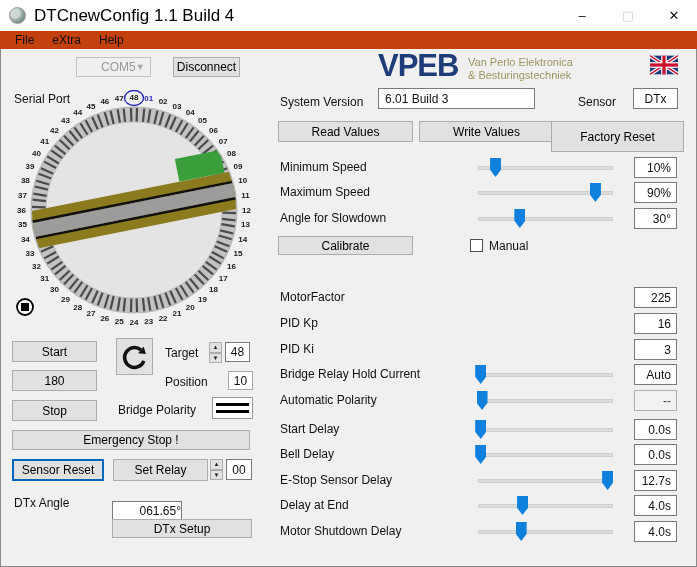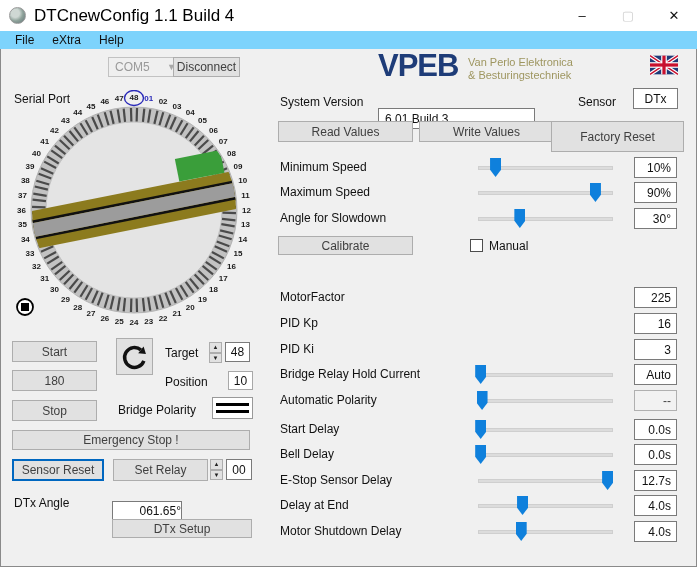--- a/index.html
+++ b/index.html
@@ -2,25 +2,25 @@
 <html><head>
 <meta charset="utf-8">
 <style>
   html,body{margin:0;padding:0;background:#d8d8d8;font-family:"Liberation Sans",sans-serif;}
   .window{position:relative;width:697px;height:567px;background:#f0f0f0;box-shadow:0 0 0 1px #8a8a8a inset;overflow:hidden;font-size:12px;color:#111;}
   .titlebar{position:absolute;left:0;top:0;width:100%;height:31px;background:#ffffff;display:flex;align-items:center;}
   .appicon{width:17px;height:17px;border-radius:50%;margin-left:9px;background:radial-gradient(circle at 35% 35%,#cfd8d4 0 30%,#8fa39b 55%,#5d6f74 100%);border:1px solid #9a9a9a;box-sizing:border-box;}
   .apptitle{margin-left:8px;font-size:17px;color:#000;}
   .winbtns{margin-left:auto;display:flex;height:31px;}
   .winbtn{width:46px;height:31px;display:flex;align-items:center;justify-content:center;font-size:13px;}
-  .menubar{position:absolute;left:0;top:31px;width:100%;height:18px;background:#7dd3fc;display:flex;align-items:center;padding-left:6px;box-sizing:border-box;}
+  .menubar{position:absolute;left:0;top:31px;width:100%;height:18px;background:#c2410c;display:flex;align-items:center;padding-left:6px;box-sizing:border-box;}
   .menuitem{padding:0 9px;height:18px;line-height:18px;}
   .client{position:absolute;left:0;top:49px;width:697px;height:518px;}
   .lbl{position:absolute;white-space:nowrap;}
-  .btn{position:absolute;background:#e1e1e1;border:1px solid #adadad;display:flex;align-items:center;justify-content:center;box-sizing:border-box;font-size:12px;color:#404040;}
+  .btn{position:absolute;background:#e1e1e1;border:1px solid #adadad;display:flex;align-items:center;justify-content:center;box-sizing:border-box;font-size:12px;color:#000000;}
   .btn-focus{border:2px solid #0067c0;}
   .editbox{position:absolute;background:#fff;border:1px solid #7a7a7a;box-sizing:border-box;display:flex;align-items:center;font-size:12px;}
   .combo{position:absolute;background:#efefef;border:1px solid #c2c2c2;box-sizing:border-box;display:flex;align-items:center;color:#9a9a9a;}
   .combo .chev{margin-left:auto;margin-right:6px;font-size:9px;color:#a8a8a8;}
   .row{position:absolute;left:0;width:697px;height:22px;}
   .row .rlabel{position:absolute;left:280px;top:3px;white-space:nowrap;}
   .row .track{position:absolute;left:478px;top:9px;width:135px;height:4px;background:#dcdcdc;border:1px solid #cfcfcf;box-sizing:border-box;}
   .row .thumb{position:absolute;top:1px;width:11px;height:19px;background:#0f80dc;clip-path:polygon(0 0,100% 0,100% 62%,50% 100%,0 62%);}
   .row .vbox{position:absolute;left:634px;top:0;width:43px;height:21px;background:#fff;border:1px solid #7a7a7a;box-sizing:border-box;display:flex;align-items:center;justify-content:flex-end;padding-right:5px;}
   .row .vbox.muted{background:#f2f2f2;border-color:#b0b0b0;color:#444;}
@@ -50,41 +50,41 @@
 
   <div class="menubar">
     <div class="menuitem">File</div>
     <div class="menuitem">eXtra</div>
     <div class="menuitem">Help</div>
   </div>
 
   <div class="client">
 
     <div class="lbl" style="left:14px;top:11px;margin-top:32px;">Serial Port</div>
-    <div class="combo" style="left:108px;top:8px;width:75px;height:20px;padding-left:6px;">
+    <div class="combo" style="left:76px;top:8px;width:75px;height:20px;padding-left:24px;">
       <span>COM5</span>
       <span class="chev">▼</span>
     </div>
     <div class="btn" style="left:173px;top:8px;width:67px;height:20px;">Disconnect</div>
 
     <div class="vpeb" style="top:3px;">VPEB</div>
     <div class="tagline" style="top:7px;">Van Perlo Elektronica</div>
     <div class="tagline" style="top:20px;">&amp; Besturingstechniek</div>
     <svg style="position:absolute;left:650px;top:6px;" width="28" height="20" viewBox="0 0 60 40">
       <rect width="60" height="40" fill="#1f3a78"></rect>
       <path d="M0,0 L60,40 M60,0 L0,40" stroke="#fff" stroke-width="8"></path>
       <path d="M0,0 L60,40 M60,0 L0,40" stroke="#c8102e" stroke-width="3"></path>
       <rect x="24" width="12" height="40" fill="#fff"></rect>
         <rect y="14" width="60" height="12" fill="#fff"></rect>
       <rect x="26.5" width="7" height="40" fill="#c8102e"></rect>
         <rect y="16.5" width="60" height="7" fill="#c8102e"></rect>
     </svg>
 
     <div class="lbl" style="left:280px;top:46px;">System Version</div>
-    <div class="editbox" style="left:378px;top:39px;width:157px;height:21px;padding-left:6px;margin-top:20px;">
+    <div class="editbox" style="left:378px;top:39px;width:157px;height:21px;padding-left:6px;">
       <span>6.01 Build 3</span>
     </div>
     <div class="lbl" style="left:578px;top:46px;">Sensor</div>
     <div class="editbox" style="left:633px;top:39px;width:45px;height:21px;justify-content:center;">
       <span>DTx</span>
     </div>
 
     <div class="btn" style="left:278px;top:72px;width:135px;height:21px;">Read Values</div>
     <div class="btn" style="left:419px;top:72px;width:135px;height:21px;">Write Values</div>
     <div class="btn" style="left:551px;top:72px;width:133px;height:31px;">Factory Reset</div>

